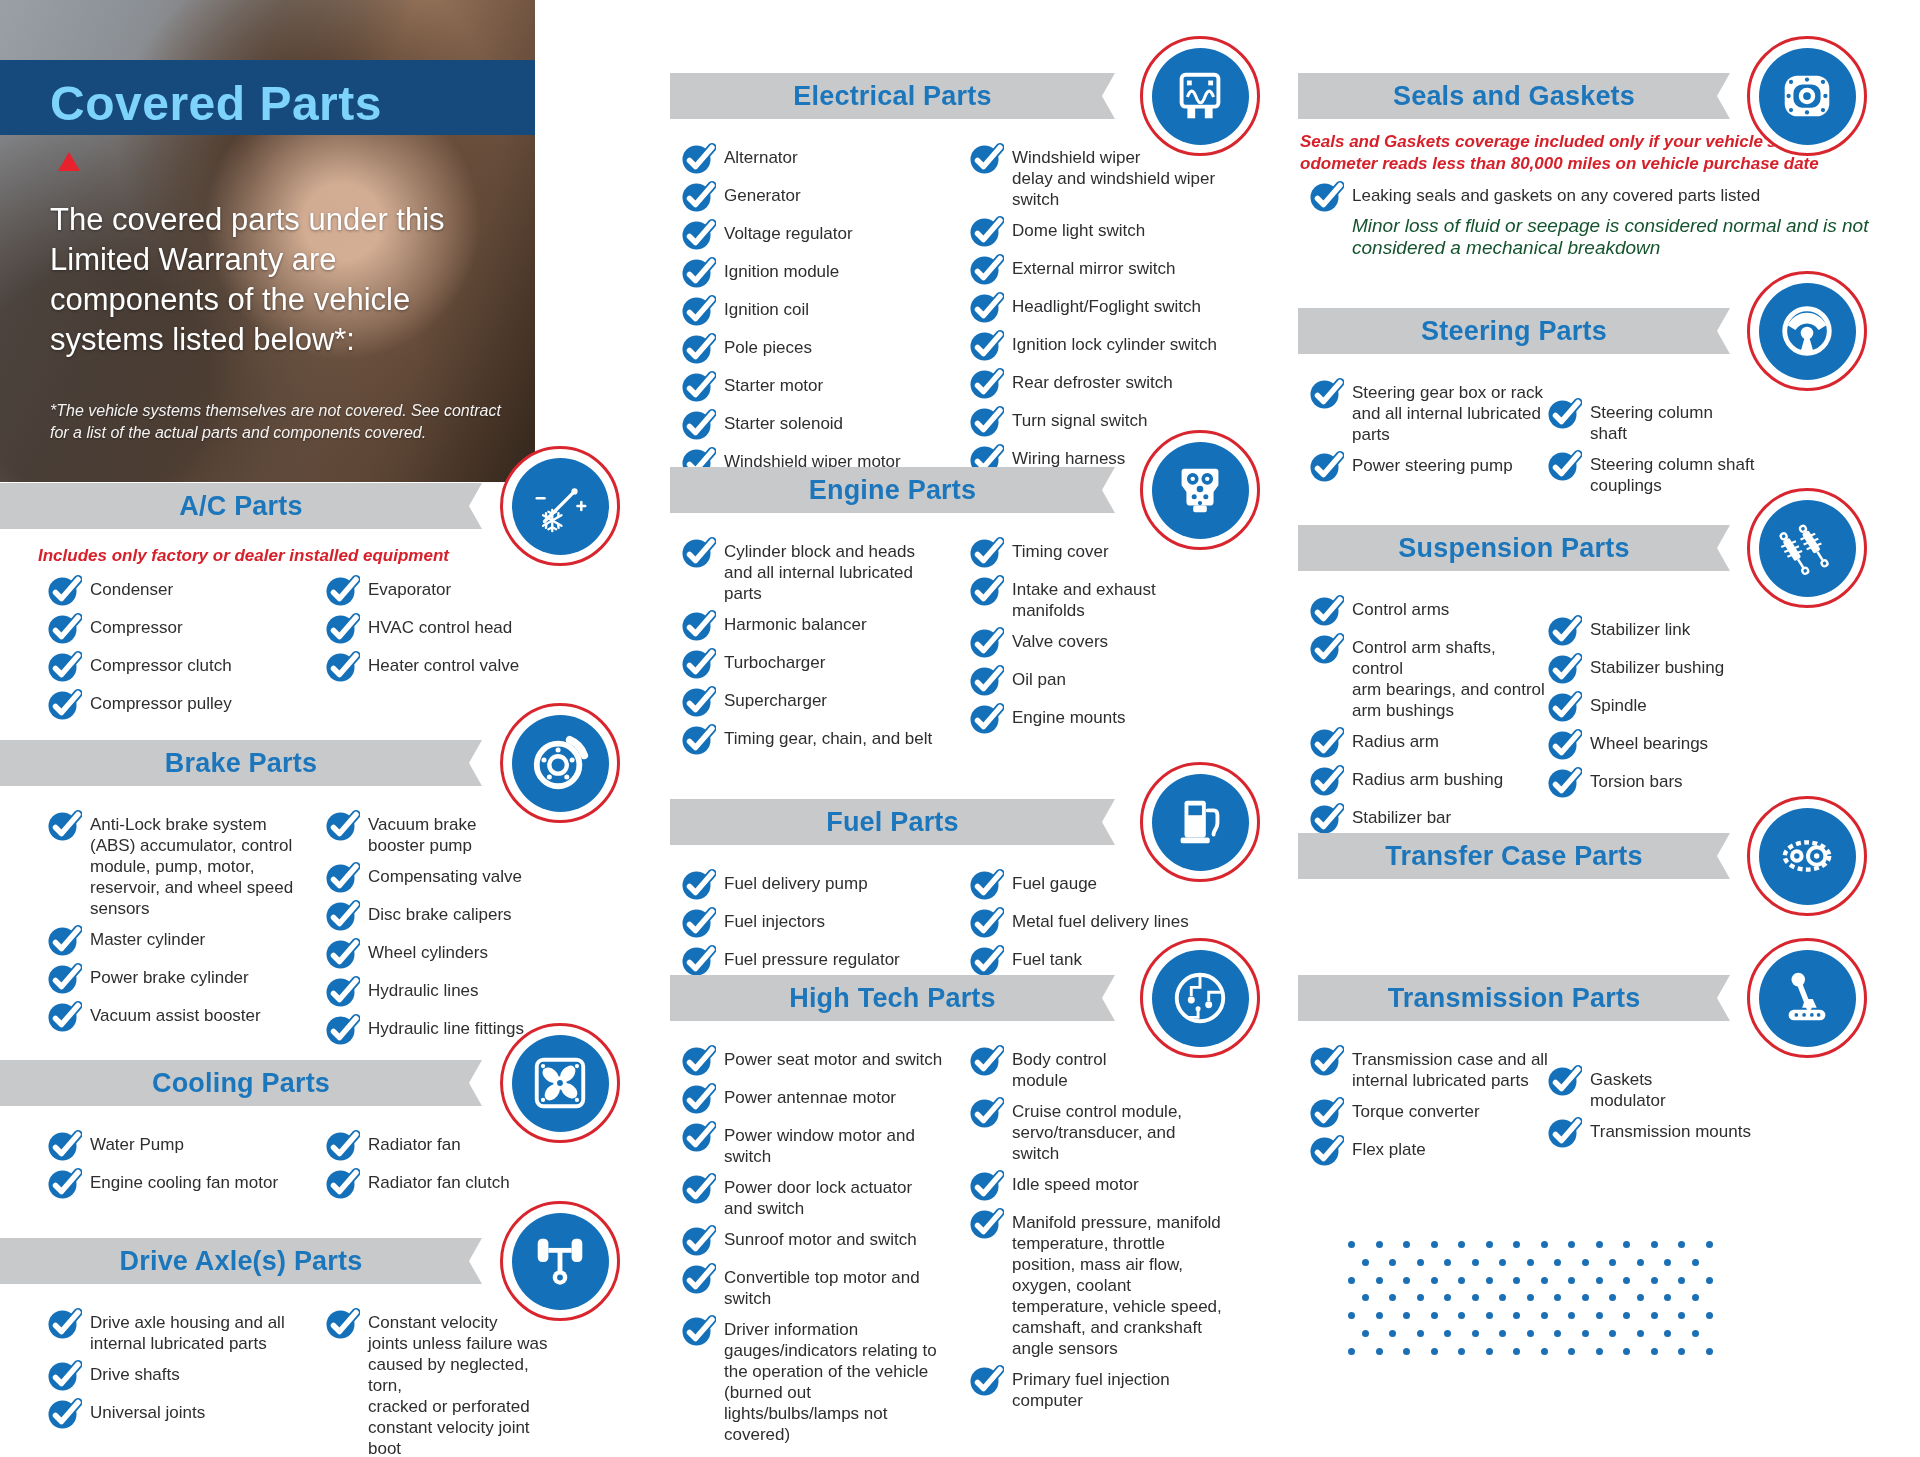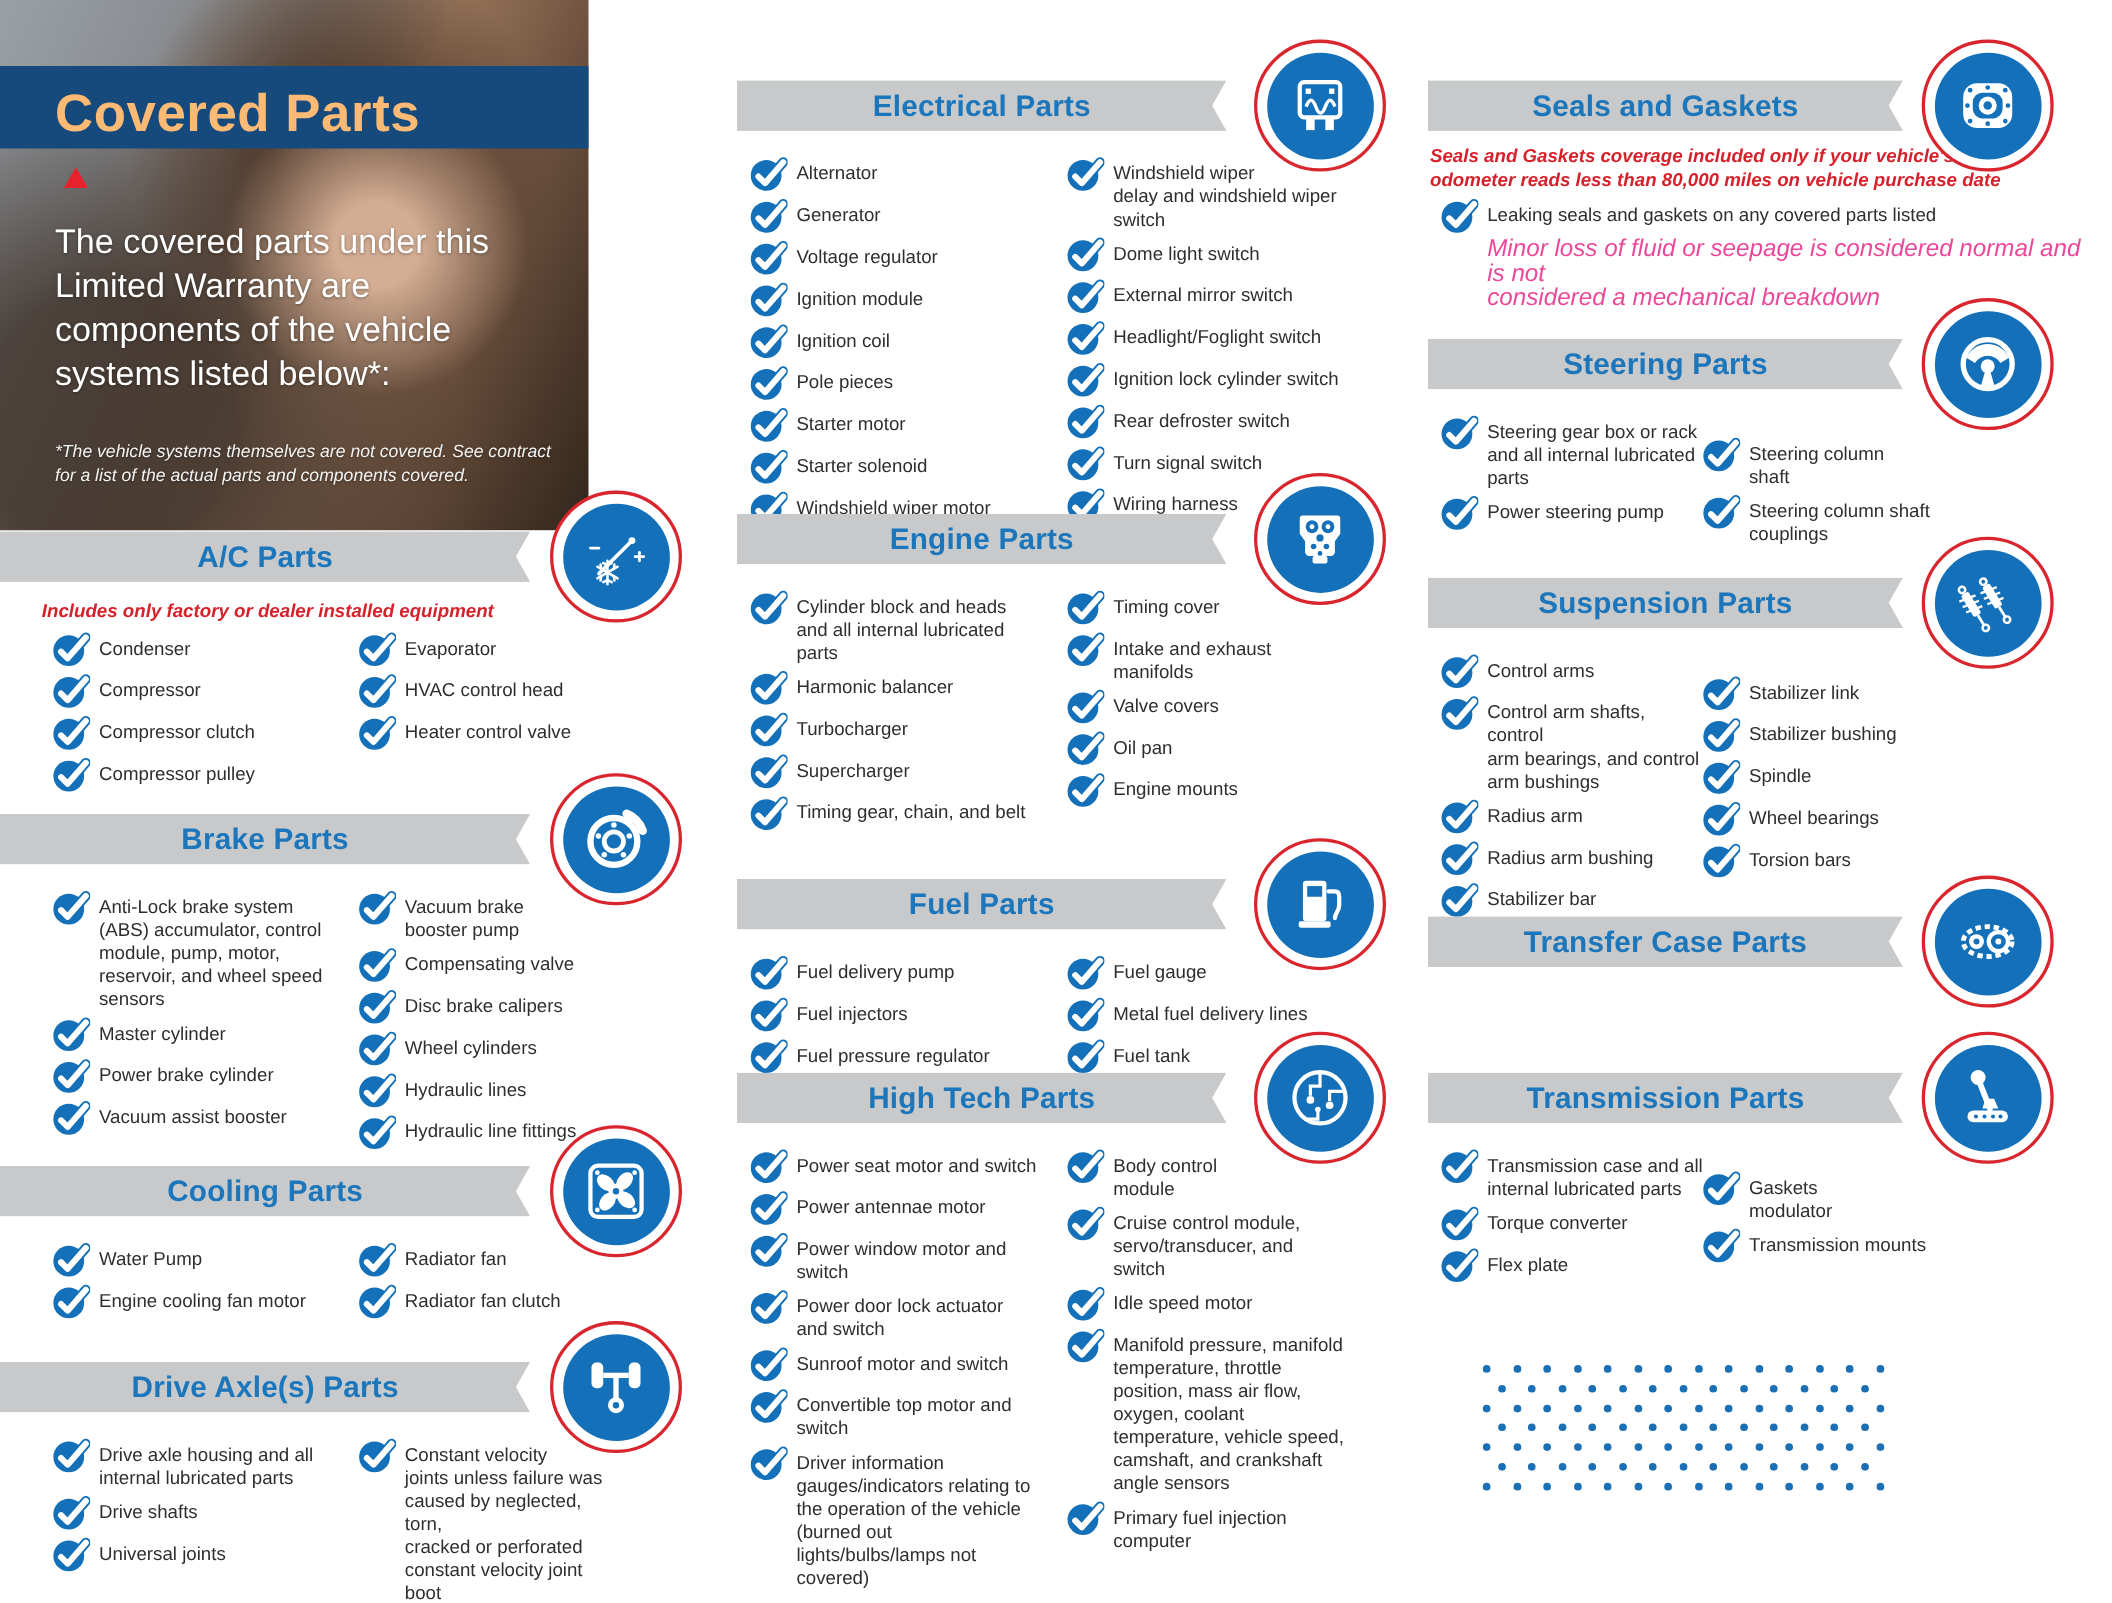--- a/index.html
+++ b/index.html
@@ -8,21 +8,21 @@
         font-family:"Liberation Sans","DejaVu Sans",sans-serif;color:#2e2e30;}
 
   
   #hero{position:absolute;left:0;top:0;width:535px;height:482px;
     background:
       radial-gradient(circle at 64% 46%, rgba(231,191,164,.85) 0 9%, rgba(180,130,100,0) 32%),
       radial-gradient(circle at 58% 30%, rgba(74,52,38,.85) 0 14%, rgba(74,52,38,0) 42%),
       radial-gradient(circle at 18% 80%, rgba(60,48,40,.8) 0 20%, rgba(60,48,40,0) 55%),
       linear-gradient(115deg,#9aa0a6 0%,#8b8f94 20%,#7b6f66 38%,#96745a 55%,#6e523f 72%,#4a3729 88%,#33261c 100%);}
   #hero-band{position:absolute;left:0;top:60px;width:100%;height:75px;background:#16497c;display:flex;align-items:center;}
-  #hero-title{margin:12px 0 0 50px;font-size:48px;font-weight:bold;color:#fdba74;letter-spacing:.5px;}
+  #hero-title{margin:12px 0 0 50px;font-size:48px;font-weight:bold;color:#7dd3fc;letter-spacing:.5px;}
   #hero-triangle{position:absolute;left:58px;top:152px;width:0;height:0;
       border-left:11px solid transparent;border-right:11px solid transparent;border-bottom:19px solid #e8222d;}
   #hero-intro{position:absolute;left:50px;top:200px;width:470px;margin:0;font-size:31px;line-height:40px;
       color:#ffffff;white-space:pre-line;text-shadow:0 1px 3px rgba(0,0,0,.4);}
   #hero-footnote{position:absolute;left:50px;top:400px;width:460px;margin:0;font-size:16px;font-style:italic;
       line-height:22px;color:#f4f4f4;white-space:pre-line;text-shadow:0 1px 2px rgba(0,0,0,.4);}
 
   
   .col{position:absolute;top:0;height:1457px;}
   #col1{left:0;width:545px;}
@@ -42,21 +42,21 @@
 
   .icon-badge{position:absolute;top:-37px;width:120px;height:120px;border-radius:50%;
       background:#ffffff;border:3px solid #d8252e;box-sizing:border-box;
       display:flex;align-items:center;justify-content:center;z-index:2;}
   .c1 .icon-badge{left:500px;} .c2 .icon-badge{left:470px;} .c3 .icon-badge{left:449px;}
   .icon-badge .disc{width:97px;height:97px;border-radius:50%;background:#1470b8;
       display:flex;align-items:center;justify-content:center;}
   .icon-badge svg{width:62px;height:62px;}
 
   .note-red{margin:0;font-size:17px;line-height:22px;font-style:italic;font-weight:bold;color:#d6212b;white-space:pre-line;}
-  .note-blue{margin:0;font-size:22px;line-height:22px;font-style:italic;color:#ec4899;white-space:pre-line;}
+  .note-blue{margin:0;font-size:19px;line-height:22px;font-style:italic;color:#14532d;white-space:pre-line;}
   #sec-ac .note-red{margin:16px 0 0 38px;}
   #sec-seals .note-red{margin:12px 0 0 2px;}
   #sec-seals .note-blue{margin:2px 0 0 54px;}
 
   .cols{display:flex;margin-top:28px;}
   #sec-ac .cols{margin-top:12px;}
   #sec-seals .cols{margin-top:10px;}
   .list{display:flex;flex-direction:column;row-gap:10px;list-style:none;margin:0;padding:0;}
   .item{display:flex;align-items:flex-start;}
   .check{flex:0 0 34px;width:34px;height:34px;margin-right:8px;margin-top:-6px;}

